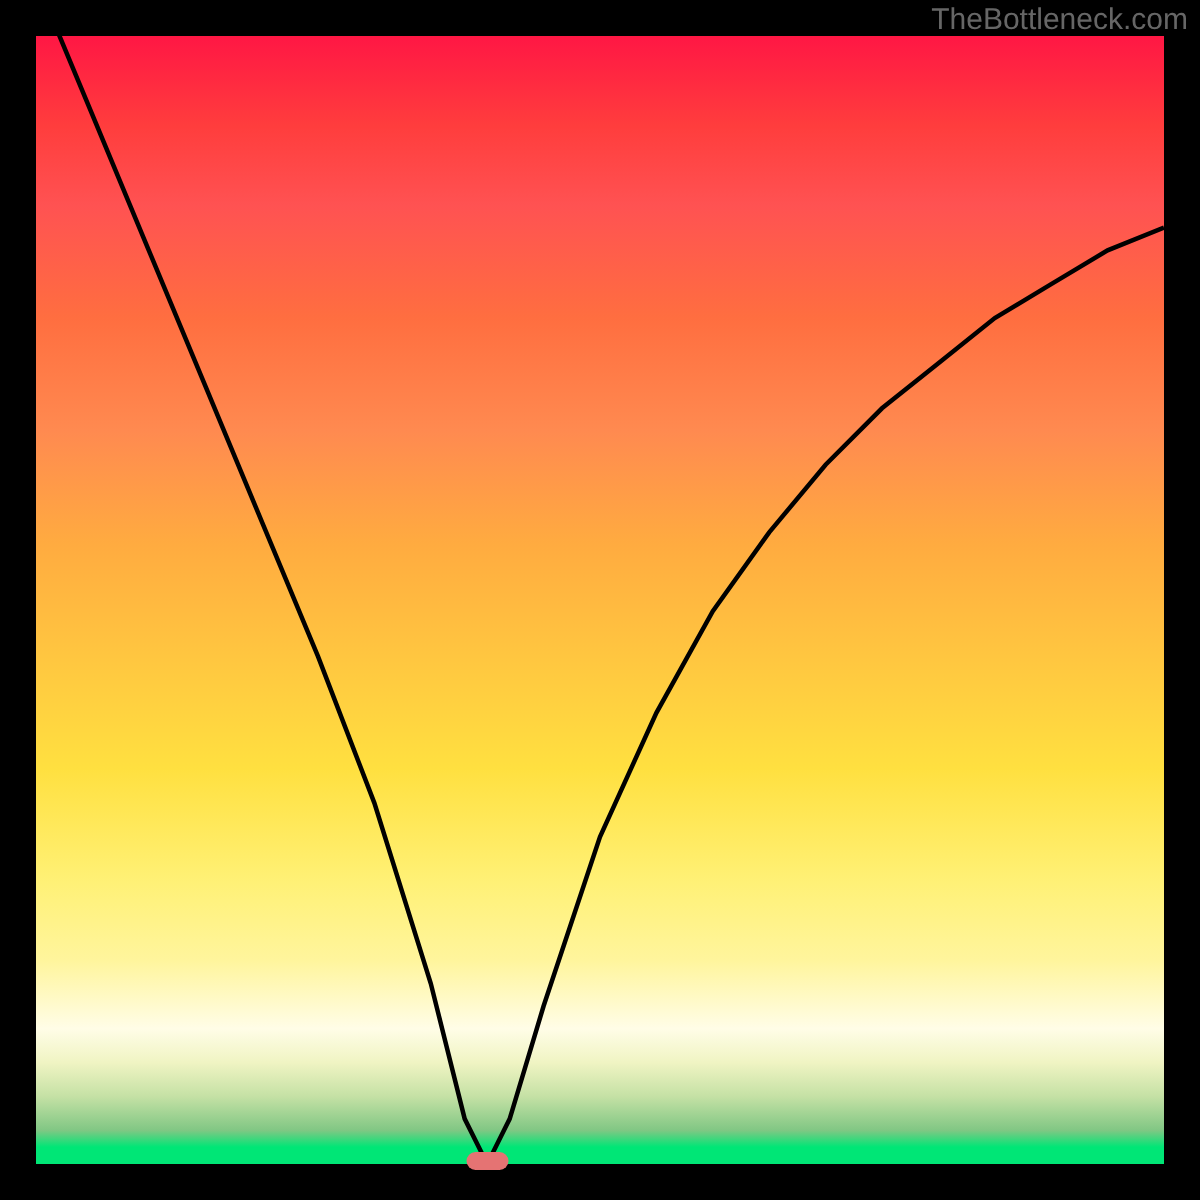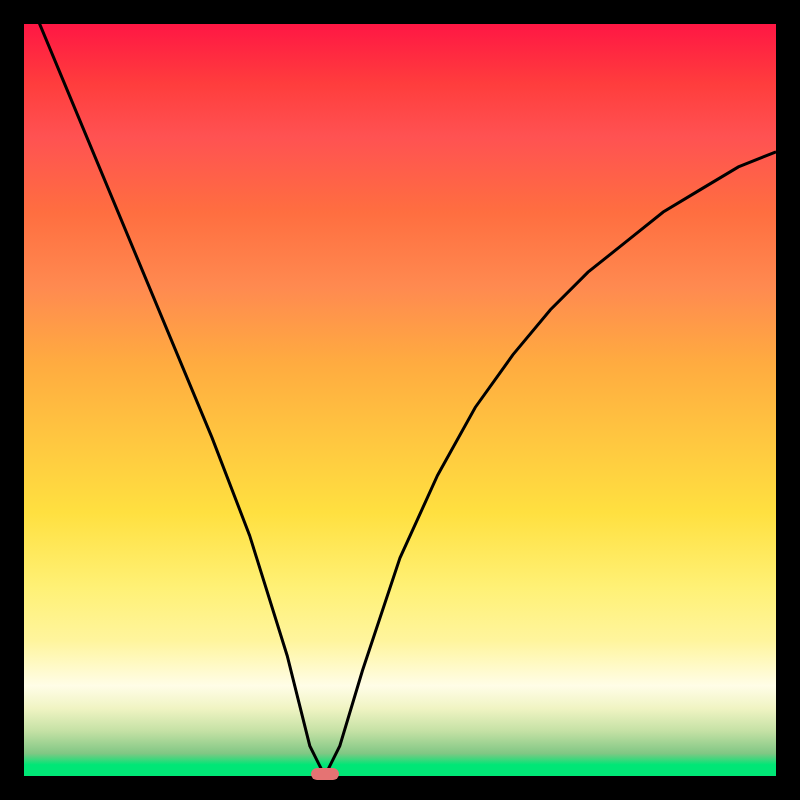--- a/index.html
+++ b/index.html
@@ -67,19 +67,20 @@
     height: 12px;
     background: #e57373;
     border-radius: 6px;
     z-index: 5;
   }
 </style>
 </head>
 <body>
 
 <div class="frame">
+  <div class="watermark">TheBottleneck.com</div>
   <div class="plot-area">
     <svg class="curve" viewBox="0 0 752 752" preserveAspectRatio="none">
       <path id="curve-path" d="M0.0 -37.6 L37.6 52.6 L75.2 142.9 L112.8 233.1 L150.4 323.4 L188.0 413.6 L225.6 511.4 L263.2 631.7 L285.8 721.9 L300.8 752.0 L315.8 721.9 L338.4 646.7 L376.0 533.9 L413.6 451.2 L451.2 383.5 L488.8 330.9 L526.4 285.8 L564.0 248.2 L601.6 218.1 L639.2 188.0 L676.8 165.4 L714.4 142.9 L752.0 127.8" stroke="#000" stroke-width="3" fill="none"></path>
     </svg>
     <div class="marker" id="marker" style="left: 286.8px; top: 744px;"></div>
   </div>
 </div>
 
 </body></html>

